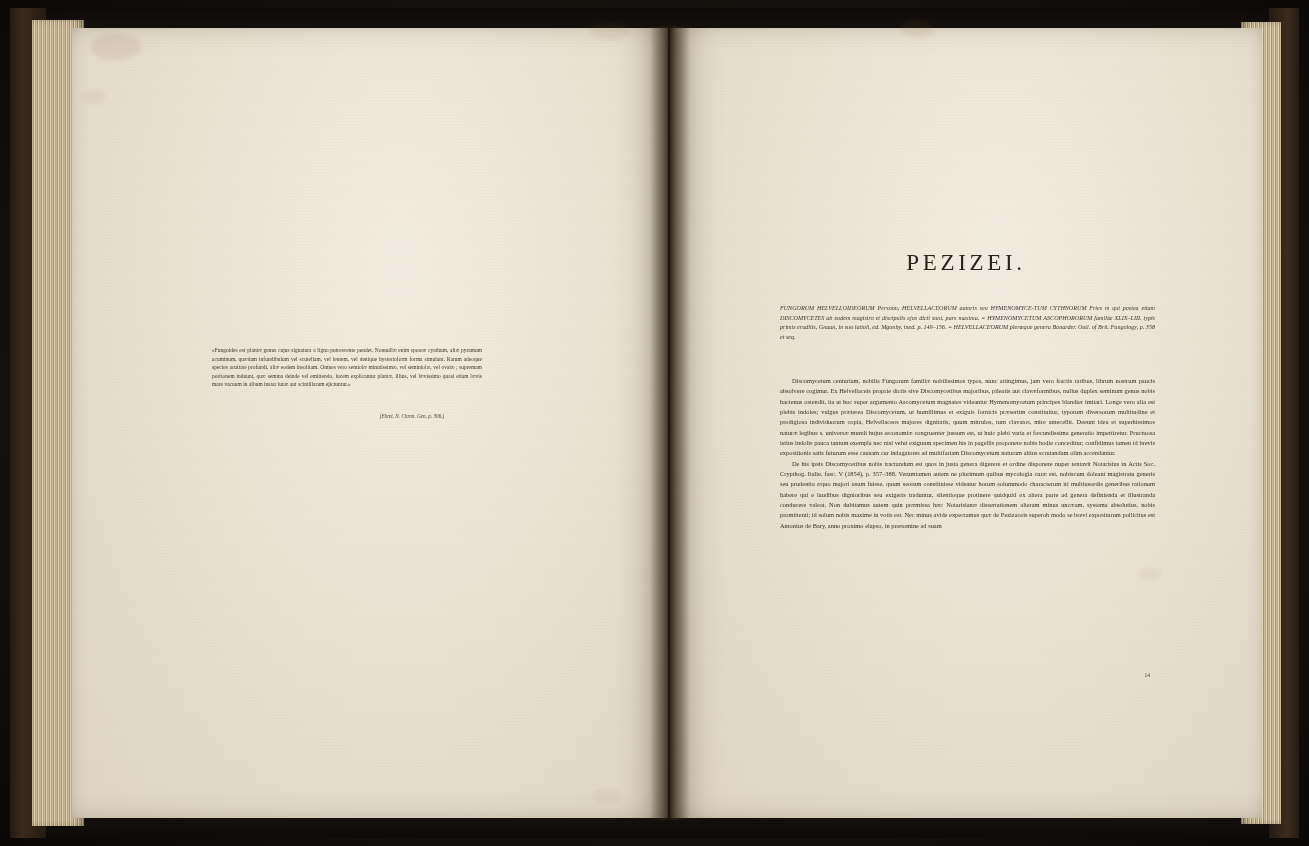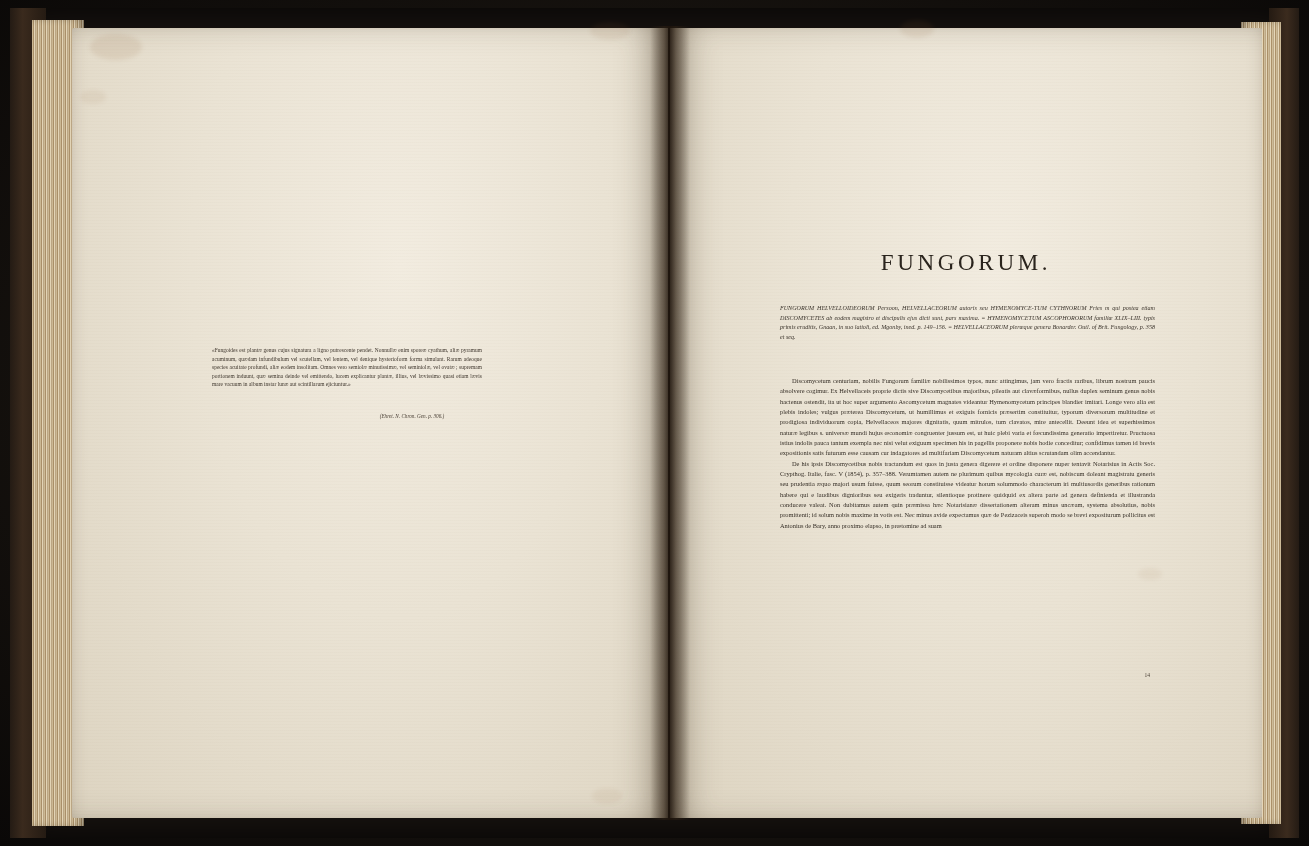--- a/index.html
+++ b/index.html
@@ -245,21 +245,21 @@
       <div class="quote-attrib">(Ehret. N. Chron. Gen. p. 306.)</div>
     </div>
 
     <div class="page page-right">
       <div class="grain"></div>
       <div class="foxing" style="left:-80px;top:-6px;width:40px;height:18px;opacity:.4;"></div>
       <div class="foxing" style="left:230px;top:-8px;width:34px;height:18px;opacity:.45;"></div>
       <div class="foxing" style="left:468px;top:540px;width:24px;height:12px;opacity:.3;"></div>
 
 
-      <div class="chapter-title">FUNGORUM.</div>
+      <div class="chapter-title">PEZIZEI.</div>
 
       <div class="headnote">FUNGORUM HELVELLOIDEORUM Persoon, HELVELLACEORUM autoris seu HYMENOMYCE-TUM CYTHNORUM Fries m qui postea etiam DISCOMYCETES ab eodem magistro et discipulis ejus dicti sunt, pars maxima. = HYMENOMYCETUM ASCOPHORORUM familiæ XLIX–LIII. typis primis eruditis, Gnaan, in suo latioli, ed. Mgonby, ined. p. 149–156. = HELVELLACEORUM pleræque genera Bonarder. Outl. of Brit. Fungology, p. 358 et seq.</div>
 
       <div class="body-col">
         <p>Discomycetum centuriam, nobilis Fungorum familiæ nobilissimos typos, nunc attingimus, jam vero fractis raribus, librum nostrum paucis absolvere cogimur. Ex Helvellaceis proprie dictis sive Discomycetibus majoribus, pileatis aut clavæformibus, nullus duplex seminum genus nobis hactenus ostendit, ita ut hoc super argumento Ascomycetum magnates videantur Hymenomycetum principes blandier imitari. Longe vero alia est plebis indoles; vulgus præterea Discomycetum, ut humillimus et exiguis fornicis præsertim constituitur, typorum diversorum multitudine et prodigiosa individuorum copia, Helvellaceos majores dignitatis, quum mitrulos, tum clavatos, mire antecellit. Deeunt idea et superhissimos naturæ legibus s. universæ mundi hujus œconomiæ congruenter jussum est, ut huic plebi varia et fœcundissima generatio impertiretur. Pructuosa istius indolis pauca tantum exempla nec nisi velut exiguum specimen his in pagellis proponere nobis hodie conceditur; confidimus tamen id brevis expositionis satis futurum esse causam cur indagatores ad multifariam Discomycetum naturam altius scrutandam olim accendantur.</p>
         <p>De his ipsis Discomycetibus nobis tractandum est quos in justa genera digerere et ordine disponere nuper tentavit Notarisius in Actis Soc. Crypthog. Italie, fasc. V (1854), p. 357–388. Verumtamen autem ne plurimum quibus mycologia curæ est, nobiscum doleant magistratu generis seu prudentia æquo majori usum fuisse, quum seorum constituisse videatur horum solummodo characterum iri multiusordis generibus rationum habere qui e laudibus dignioribus seu exigeris traduntur, silentioque protinere quidquid ex altera parte ad genera definienda et illustranda conducere valeat. Non dubitamus autem quin præmissa hæc Notarisianæ dissertationem alteram minus uncæam, systema absolutius, nobis promittenti; id solum nobis maxime in votis est. Nec minus avide expectamus quæ de Pezizaceis superoh modo se brevi expositurum pollicitus est Antonius de Bary, anno proximo elapso, in prœtomine ad suam</p>
       </div>
 
       <div class="catchword">14</div>
     </div>

